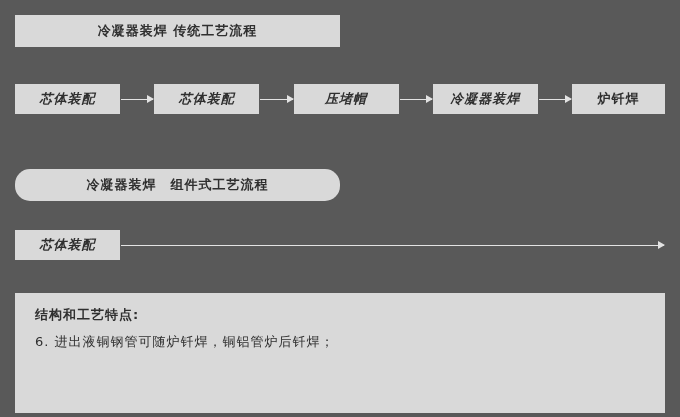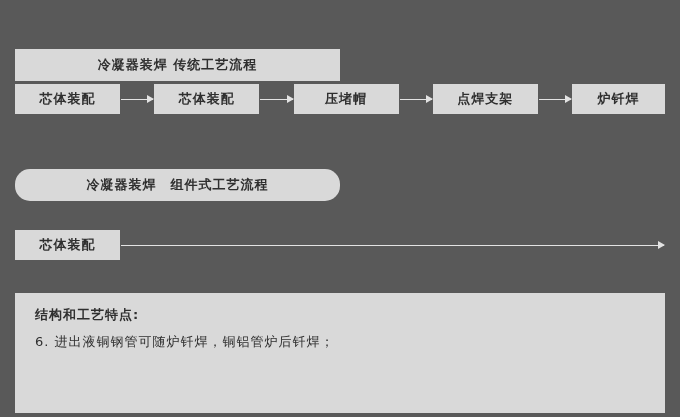--- a/index.html
+++ b/index.html
@@ -14,34 +14,34 @@
     background:var(--background);
     font-family:"DejaVu Sans","Liberation Sans",sans-serif;
     position:relative;overflow:hidden;
   }
   .title-box{
     position:absolute;left:15px;width:325px;height:32px;
     background:var(--box);color:var(--text);
     display:flex;align-items:center;justify-content:center;
     font-size:13px;font-weight:bold;letter-spacing:1px;
   }
-  #title1{top:15px;margin-top:34px;}
+  #title1{top:15px;}
   #title2{top:169px;border-radius:15px;}
   .flow-row{
     position:absolute;left:15px;width:650px;height:30px;
     display:flex;align-items:center;
   }
   #row1{top:84px;}
   #row2{top:230px;}
   .step{
     background:var(--box);color:var(--text);
     height:30px;display:flex;align-items:center;justify-content:center;
     font-size:13px;font-weight:bold;letter-spacing:1px;flex:0 0 auto;
   }
-  .w105{width:105px;}
+  .w105{width:105px;font-style:italic;}
   .w100{width:93px;}
   .arrow{
     flex:1 1 auto;height:1px;background:var(--arrow);
     position:relative;margin:0 1px;
   }
   .arrow::after{
     content:"";position:absolute;right:-1px;top:50%;
     transform:translateY(-50%);
     border-left:7px solid var(--arrow);
     border-top:4px solid transparent;
@@ -61,21 +61,21 @@
 
 <div class="title-box" id="title1">冷凝器装焊 传统工艺流程</div>
 
 <div class="flow-row" id="row1">
   <div class="step w105">芯体装配</div>
   <div class="arrow"></div>
   <div class="step w105">芯体装配</div>
   <div class="arrow"></div>
   <div class="step w105">压堵帽</div>
   <div class="arrow"></div>
-  <div class="step w105">点焊支架</div>
+  <div class="step w105">冷凝器装焊</div>
   <div class="arrow"></div>
   <div class="step w100">炉钎焊</div>
 </div>
 
 <div class="title-box" id="title2">冷凝器装焊　组件式工艺流程</div>
 
 <div class="flow-row" id="row2">
   <div class="step w105">芯体装配</div>
   <div class="arrow"></div>
 </div>

